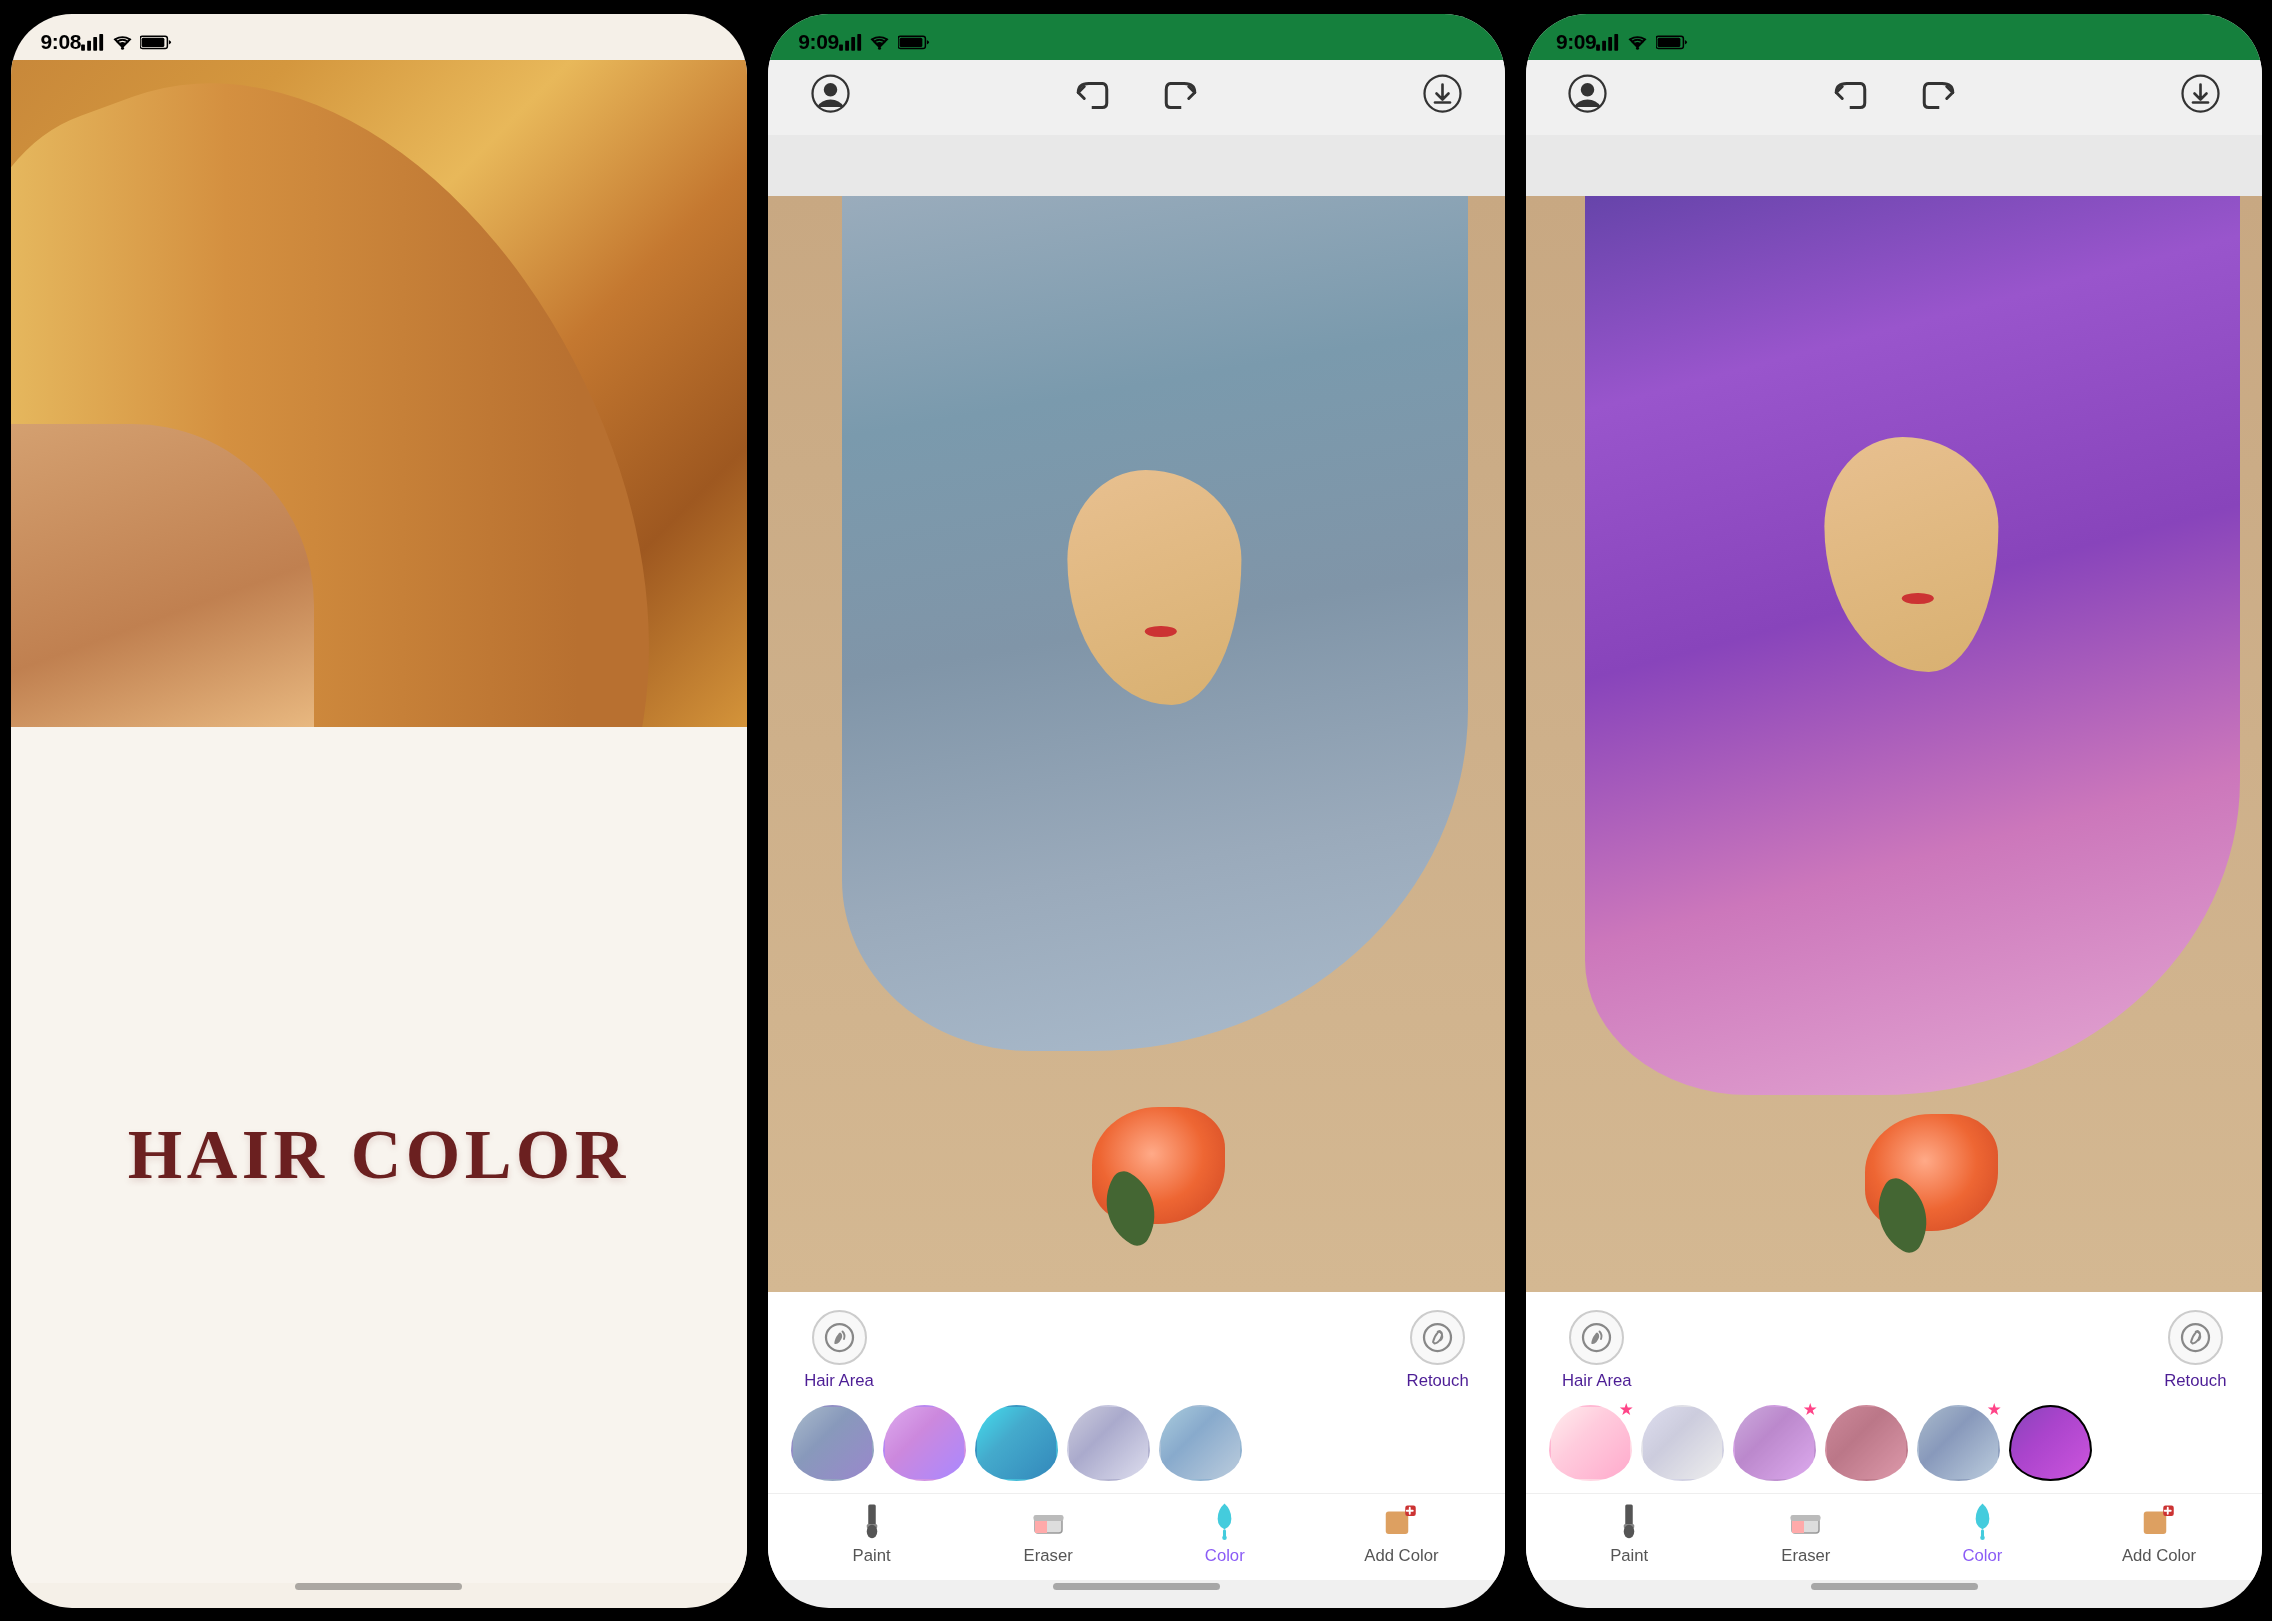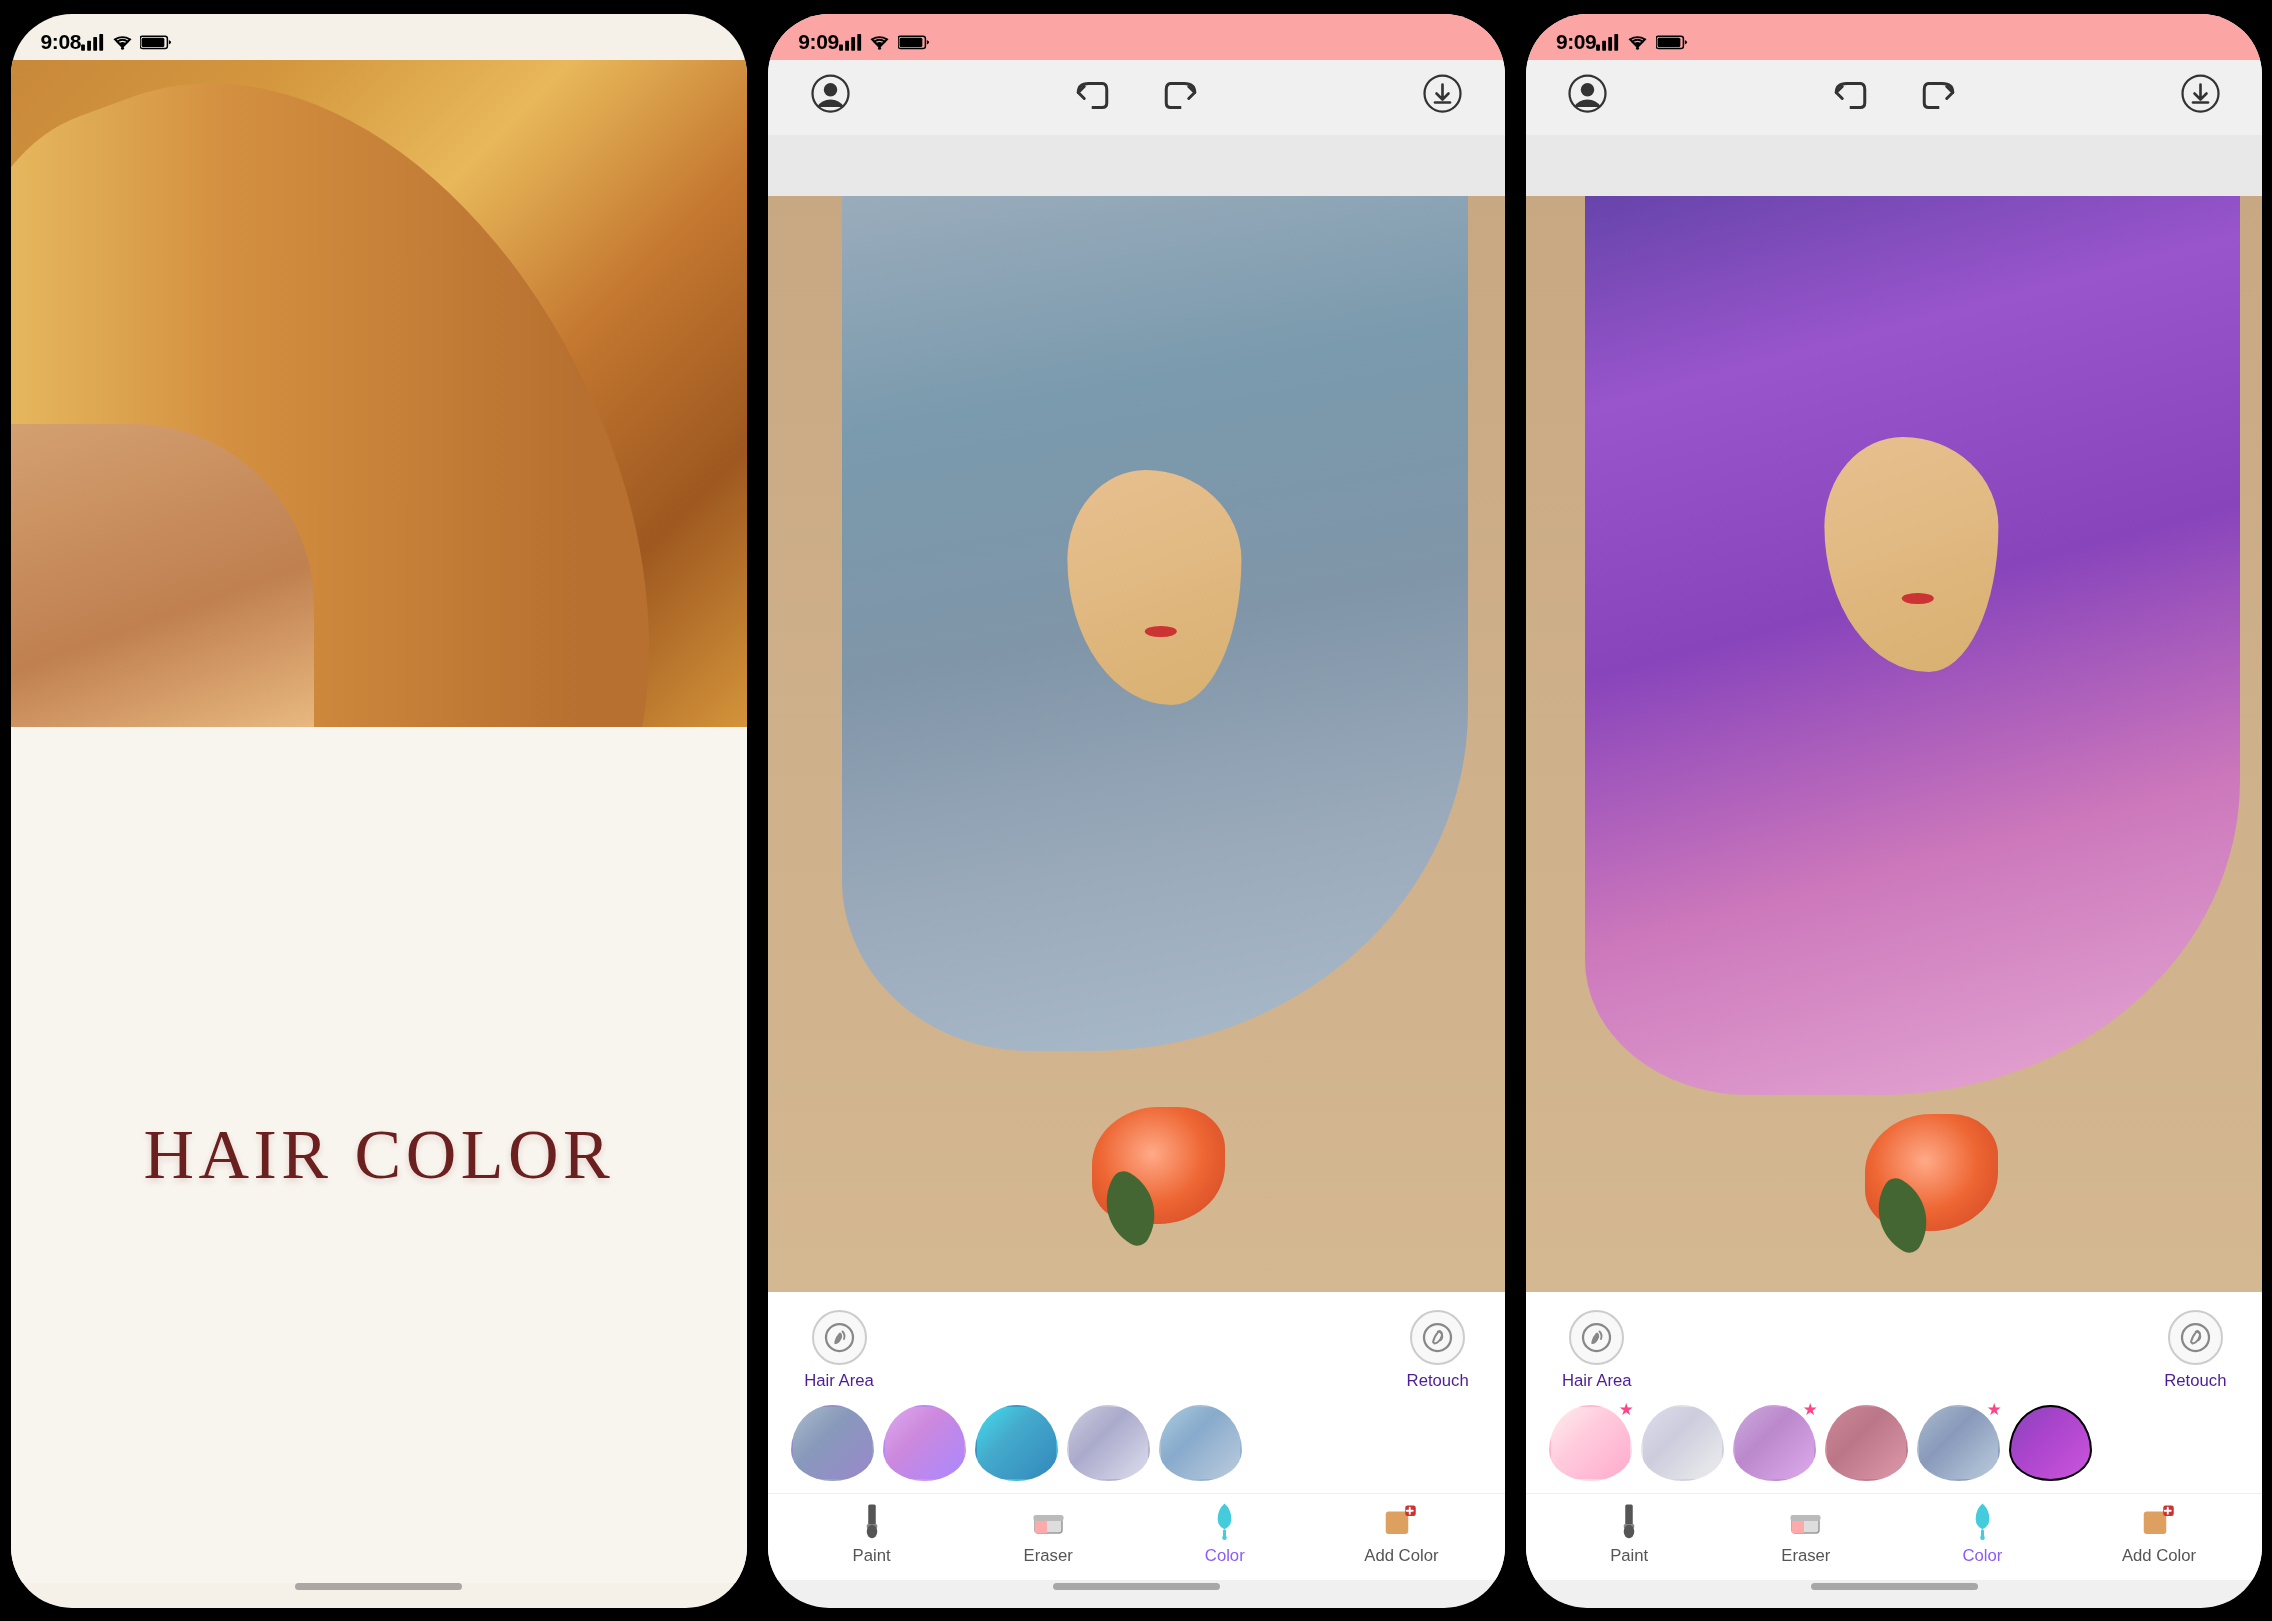--- a/index.html
+++ b/index.html
@@ -94,42 +94,42 @@
       background: #f8f4ee;
       flex: 1;
       display: flex;
       flex-direction: column;
       align-items: center;
       justify-content: center;
       padding: 30px;
     }
     .splash-title {
       font-size: 70px;
-      font-weight: 400;
+      font-weight: 700;
       color: #6b2020;
       letter-spacing: 4.5px;
       text-align: center;
       font-family: 'Georgia', serif;
       text-shadow: 0 3px 6px rgba(107,32,32,0.15);
     }
     .home-indicator {
       width: 167px;
       height: 7.6px;
       background: #000;
       border-radius: 7.6px;
       margin: 0 auto 18px;
       opacity: 0.3;
     }
 
     
     .phone-editor .phone-inner {
       background: #f0f0f0;
     }
     .phone-editor .status-bar {
-      background: #fca5a5;
+      background: #15803d;
     }
 
     
     .editor-toolbar {
       display: flex;
       align-items: center;
       justify-content: space-between;
       padding: 7.6px 36px 15px;
       background: #f0f0f0;
     }

